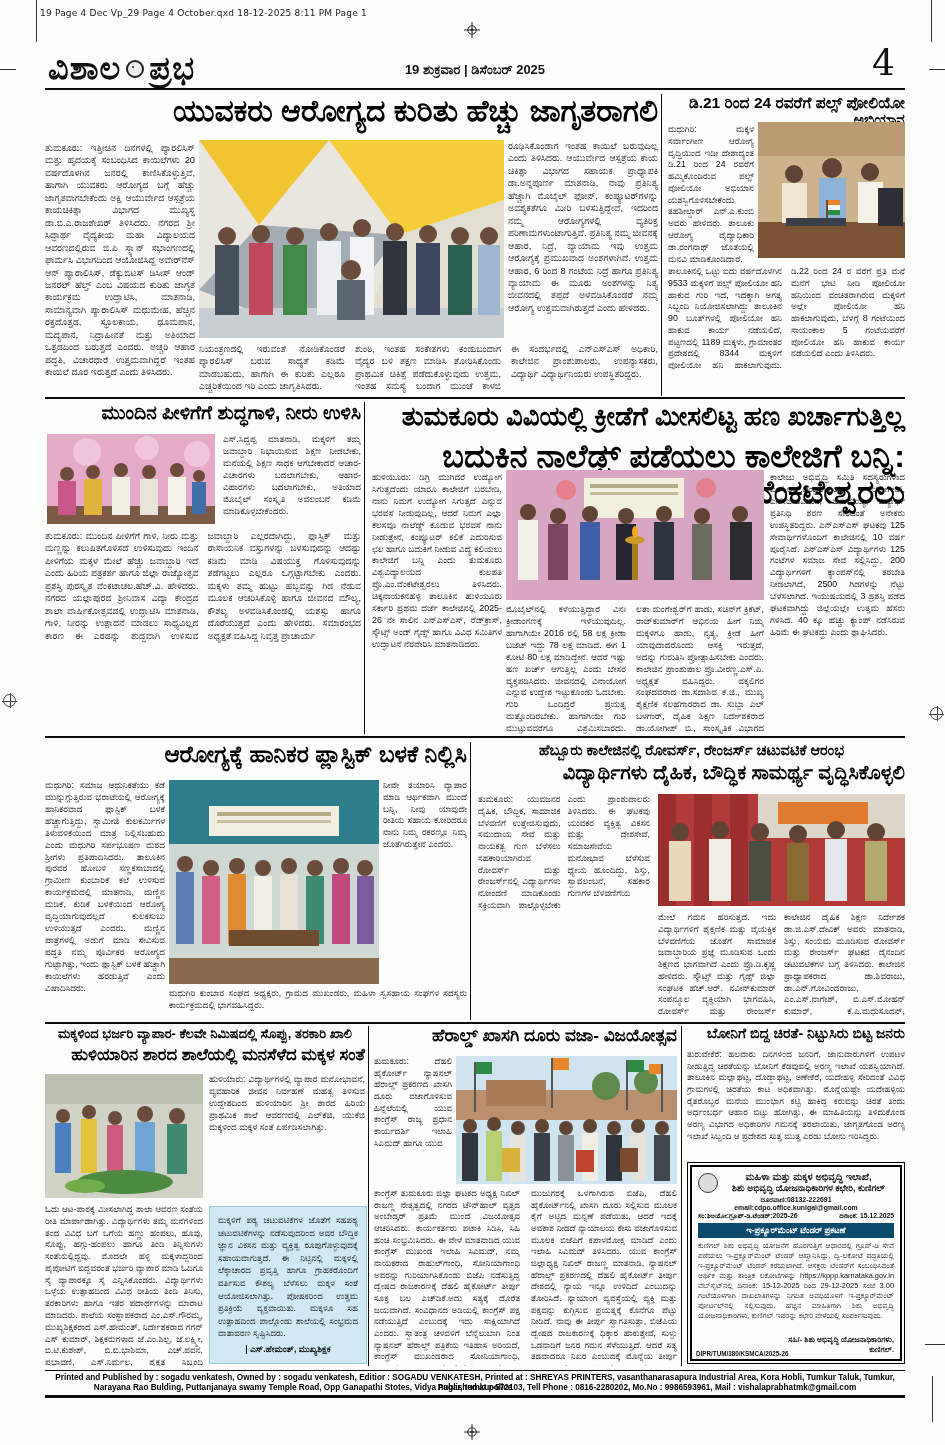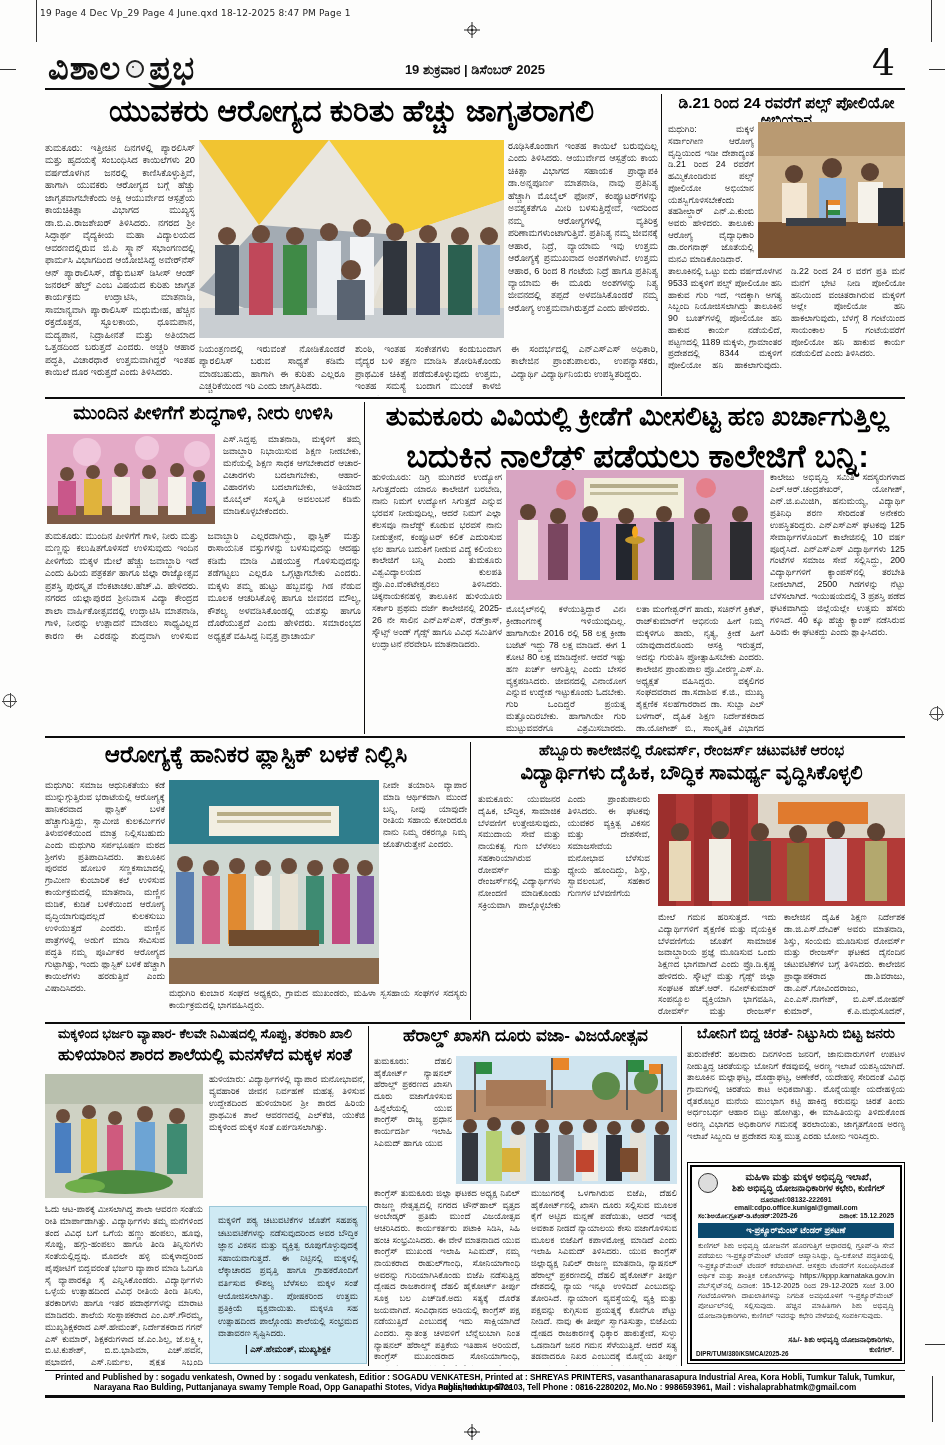--- a/index.html
+++ b/index.html
@@ -7,42 +7,42 @@
         font-family:"Liberation Sans","DejaVu Sans",sans-serif;color:#111;}
   .abs{position:absolute;}
   .rule{background:#0c0c0c;}
   .vrule{background:#0c0c0c;width:1px;}
   .slug{font-size:9px;color:#222;letter-spacing:.2px;font-family:"DejaVu Sans",sans-serif;}
   .masthead-title{font-size:32px;font-weight:bold;letter-spacing:1px;display:flex;align-items:center;gap:5px;}
   .emblem{width:14px;height:14px;border:2px solid #222;border-radius:50%;display:inline-block;position:relative;background:#eee;}
   .emblem:after{content:"";position:absolute;left:4px;top:4px;width:2px;height:2px;background:#222;border-radius:50%;}
   .dateline{font-size:13px;font-weight:bold;text-align:center;}
   .pagenum{font-size:36px;font-family:"DejaVu Serif",serif;}
-  .hl{font-weight:bold;text-align:center;line-height:1.12;color:#000;}
+  .hl{font-weight:bold;text-align:right;line-height:1.12;color:#000;}
   .col{font-size:9.3px;line-height:1.34;text-align:justify;overflow:hidden;word-break:break-word;}
   .cols2{column-count:2;column-gap:9px;column-rule:none;}
   .photo{overflow:hidden;background:#ddd;}
   .photo svg{display:block;width:100%;height:100%;}
   .crosshair{width:16px;height:16px;}
   .regmark{width:11px;height:11px;border:1px solid #444;border-radius:50%;position:relative;}
   .regmark:before{content:"";position:absolute;left:50%;top:-2px;bottom:-2px;width:1px;background:#444;}
   .regmark:after{content:"";position:absolute;top:50%;left:-2px;right:-2px;height:1px;background:#444;}
   .quotebox{background:#cfeaf4;border:1px solid #9cc7d8;padding:7px 8px;font-size:8.7px;line-height:1.45;text-align:justify;overflow:hidden;}
   .adbox{border:1px solid #000;padding:2px;}
   .adbox .inner{border:2px solid #000;height:100%;box-sizing:border-box;padding:4px 6px;position:relative;}
   .adbar{background:#0c4a6e;color:#fff;font-size:8.4px;font-weight:bold;text-align:center;padding:2px 0;margin:3px 0;}
   .footer-imprint{font-size:8.2px;font-weight:bold;text-align:center;line-height:1.25;color:#000;}
   .kicker{font-weight:bold;text-align:center;color:#000;}
 </style>
 </head>
 <body>
 
 <div id="page">
 
-  <div class="abs slug" style="left:40px;top:8px;">19 Page 4 Dec Vp_29 Page 4 June.qxd  18-12-2025  8:47 PM  Page 1</div>
+  <div class="abs slug" style="left:40px;top:8px;">19 Page 4 Dec Vp_29 Page 4 October.qxd  18-12-2025  8:11 PM  Page 1</div>
   <div class="abs" style="left:36px;top:0;width:1px;height:42px;background:#333;"></div>
   <div class="abs" style="left:931px;top:0;width:1px;height:42px;background:#333;"></div>
   <div class="abs" style="left:0;top:69px;width:16px;height:1px;background:#333;"></div>
   <div class="abs" style="left:929px;top:69px;width:16px;height:1px;background:#333;"></div>
   <div class="abs crosshair" style="left:464px;top:22px;">
     <svg viewBox="0 0 16 16">
         <circle cx="8" cy="8" r="4.2" fill="none" stroke="#222" stroke-width="1"></circle>
         <path d="M8 0v16M0 8h16" stroke="#222" stroke-width="1"></path>
         <circle cx="8" cy="8" r="1.3" fill="#222"></circle>
       </svg>

